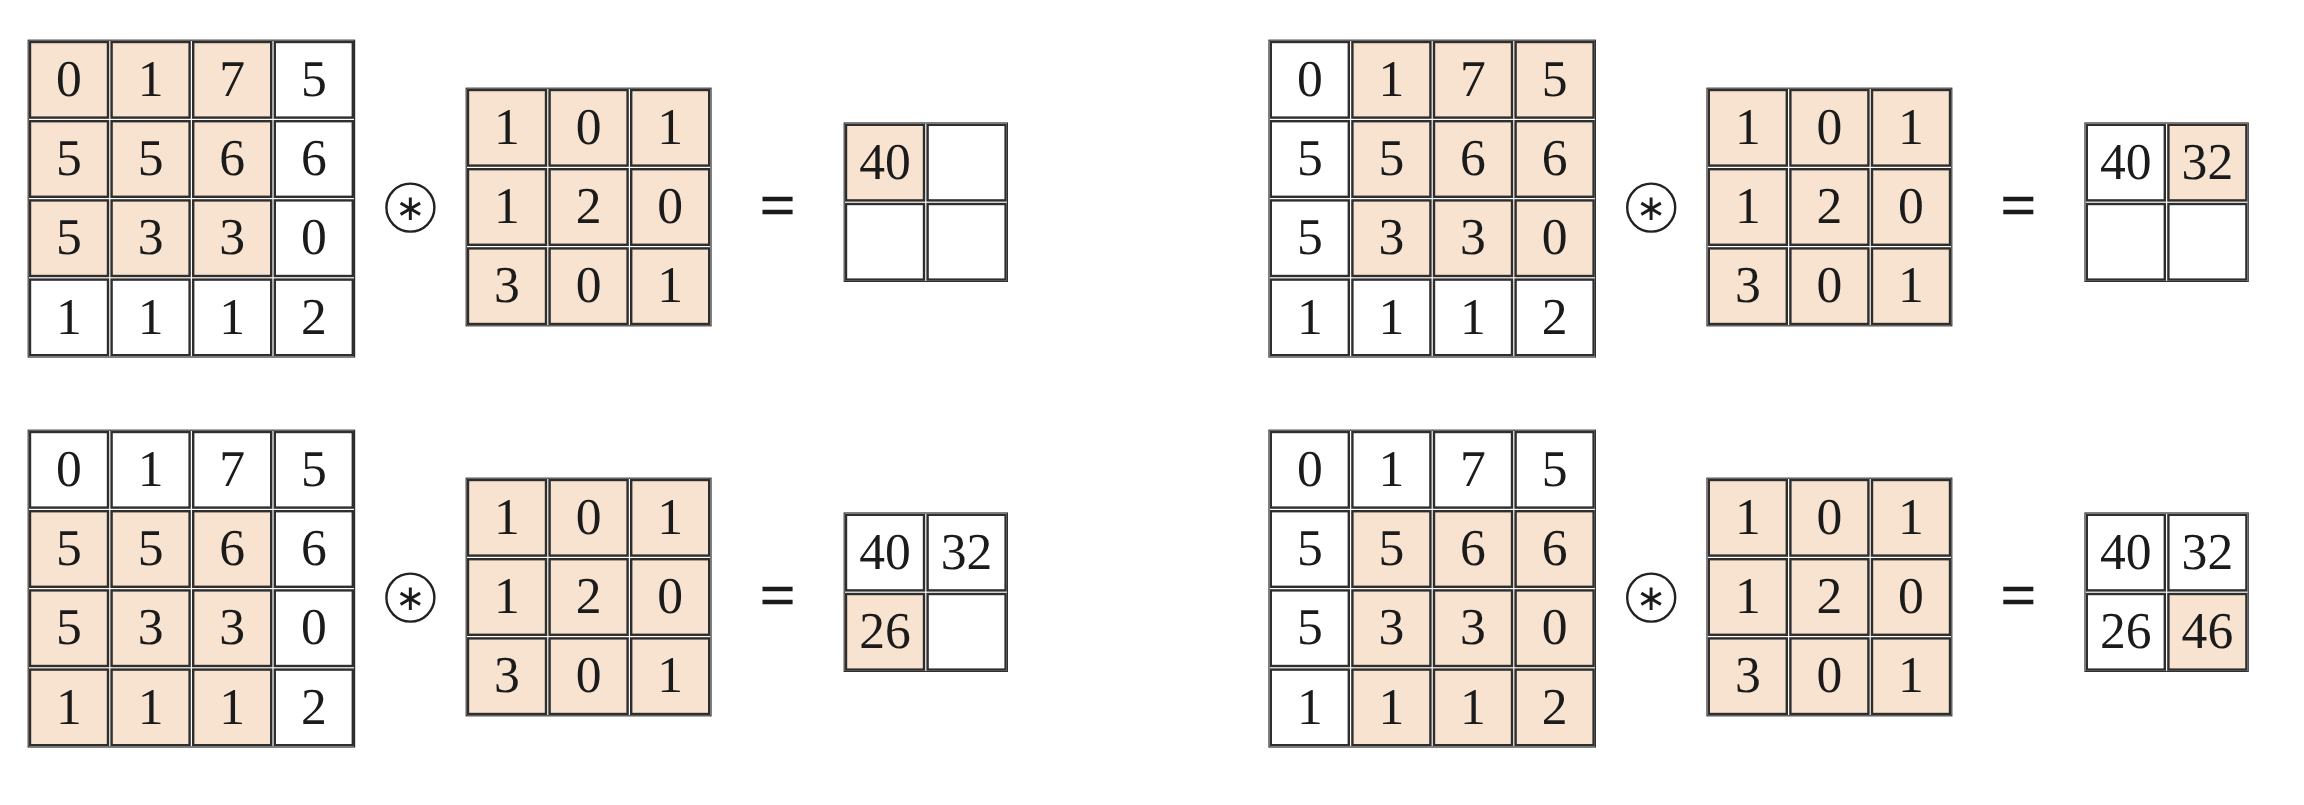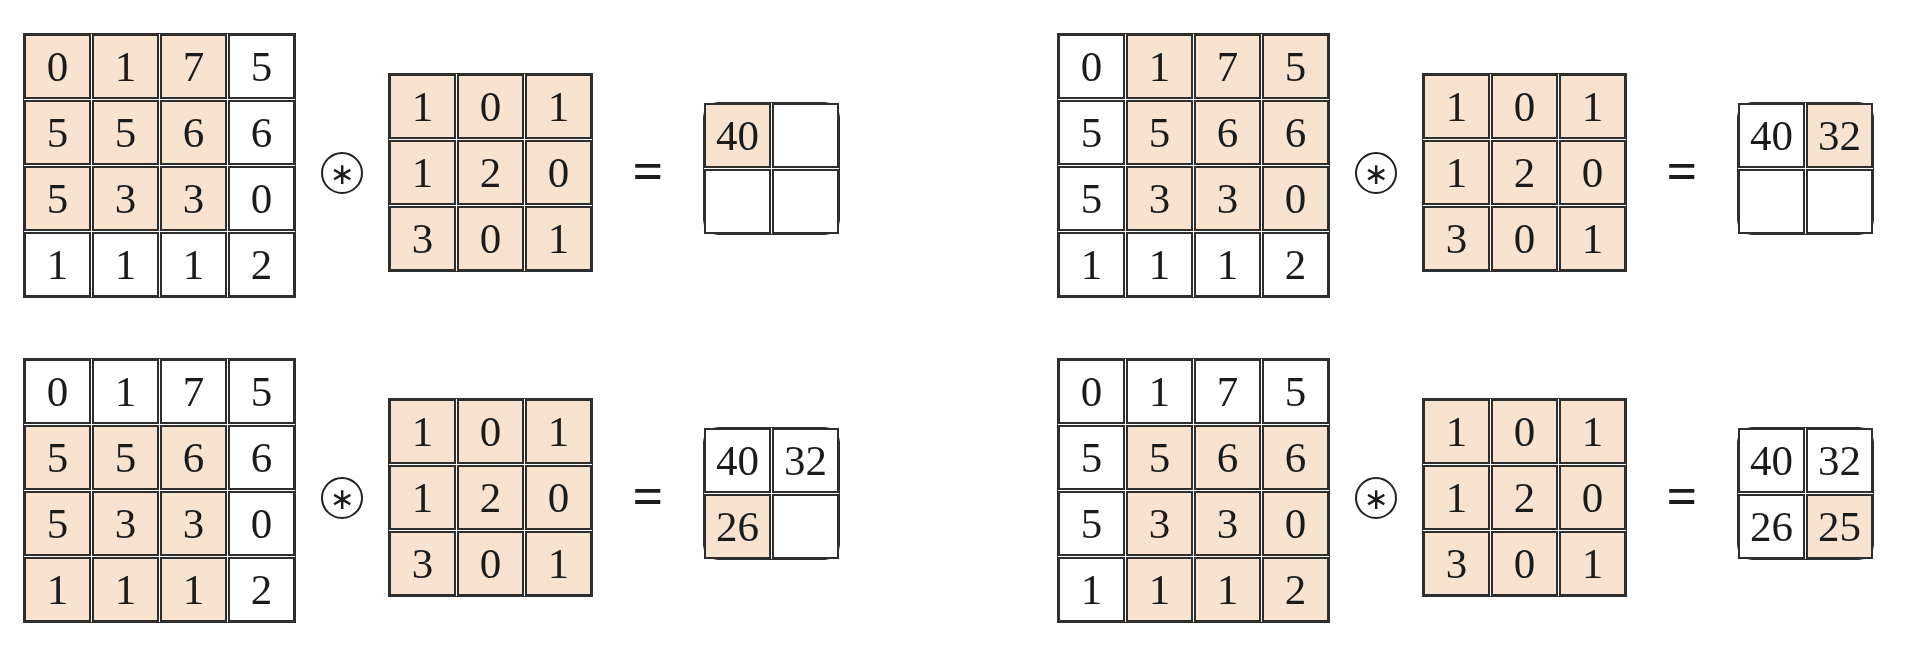--- a/index.html
+++ b/index.html
@@ -20,21 +20,21 @@
   .grid {
     position: absolute;
     display: grid;
     gap: 1px;
     background: #ffffff;
     border: 1px solid #2e2e2e;
     width: max-content; height: max-content;
   }
   .grid.cols-4 { grid-template-columns: repeat(4, max-content); }
   .grid.cols-3 { grid-template-columns: repeat(3, max-content); }
-  .grid.cols-2 { grid-template-columns: repeat(2, max-content); border-radius: 15px; }
+  .grid.cols-2 { grid-template-columns: repeat(2, max-content); }
 
   .cell {
     width: 63px; height: 61px;
     border: 2px solid #2e2e2e;
     background: #ffffff;
     display: flex; align-items: center; justify-content: center;
     font-size: 43px; line-height: 1;
   }
   .cell.hl { background: var(--hl, #f7e3d0); }
 
@@ -223,15 +223,15 @@
       <div class="cell hl">0</div>
       <div class="cell hl">3</div>
       <div class="cell hl">0</div>
       <div class="cell hl">1</div>
     </div>
   <div class="equals">=</div>
   <div class="grid cols-2 output-grid">
       <div class="cell">40</div>
       <div class="cell">32</div>
       <div class="cell">26</div>
-      <div class="cell hl">25</div>
+      <div class="cell hl">46</div>
     </div>
 </div>
 
 </body></html>

